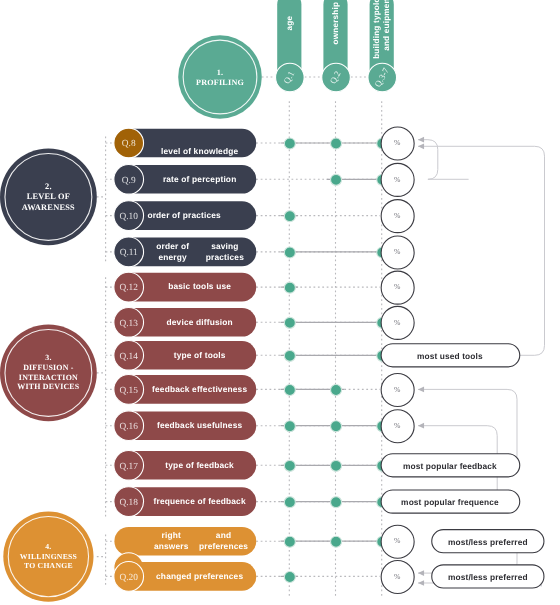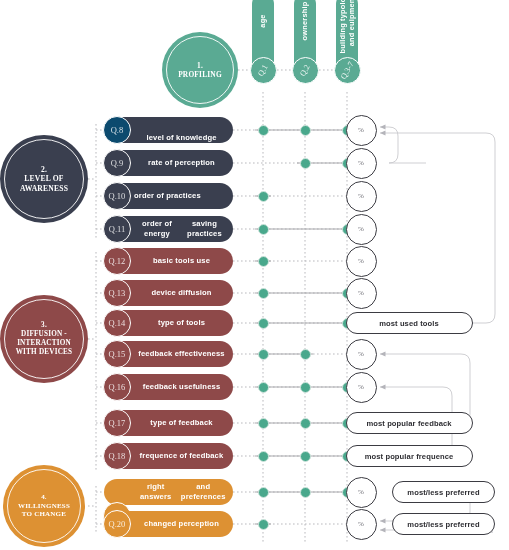--- a/index.html
+++ b/index.html
@@ -115,21 +115,21 @@
       <path d="M 380 521 l 5.5 -2.6 l 0 5.2 z" fill="#b4b4ba"></path>
       <path d="M 426 524 L 483 524 Q 492 524 492 533
              L 492 521 Q 492 530 483 530 L 380 530" stroke="#c9c9ce" fill="none" stroke-width="0.9"></path>
       <path d="M 380 530 l 5.5 -2.6 l 0 5.2 z" fill="#b4b4ba"></path>
       <line x1="238" y1="70" x2="250" y2="70" stroke="#b9b9bd" stroke-width="1" stroke-dasharray="1.6 2.4"></line>
       <line x1="277" y1="70" x2="292" y2="70" stroke="#b9b9bd" stroke-width="1" stroke-dasharray="1.6 2.4"></line>
       <line x1="319" y1="70" x2="334" y2="70" stroke="#b9b9bd" stroke-width="1" stroke-dasharray="1.6 2.4"></line>
     </svg>
   <div id="layers">
       <div class="pill" style="left:104px;top:117px;width:129px;height:26px;background:#3a3f4f;"></div>
-      <div class="qbadge" style="left:103px;top:116px;background:#0c4a6e;">Q.8</div>
+      <div class="qbadge" style="left:103px;top:116px;background:#a16207;">Q.8</div>
       <div class="qlabel" style="left:134px;top:117px;width:95px;height:42px;
      display:flex;align-items:center;justify-content:center;">
         <span style="display:block">level of knowledge</span>
       </div>
       <div class="dot" style="left:257.5px;top:124.5px;width:11px;height:11px;background:#49a88c;"></div>
       <div class="dot" style="left:299.5px;top:124.5px;width:11px;height:11px;background:#49a88c;"></div>
       <div class="dot" style="left:341.5px;top:124.5px;width:11px;height:11px;background:#49a88c;"></div>
       <div class="onode pct" style="left:345.5px;top:114.5px;width:31px;height:31px;">%</div>
       <div class="pill" style="left:104px;top:150px;width:129px;height:26px;background:#3a3f4f;"></div>
       <div class="qbadge" style="left:103px;top:149px;background:#3a3f4f;">Q.9</div>
@@ -232,21 +232,21 @@
       </div>
       <div class="dot" style="left:257.5px;top:486.5px;width:11px;height:11px;background:#49a88c;"></div>
       <div class="dot" style="left:299.5px;top:486.5px;width:11px;height:11px;background:#49a88c;"></div>
       <div class="dot" style="left:341.5px;top:486.5px;width:11px;height:11px;background:#49a88c;"></div>
       <div class="onode pct" style="left:345.5px;top:476.5px;width:31px;height:31px;">%</div>
       <div class="onode txt" style="left:392px;top:481px;width:103px;height:22px;">most/less preferred</div>
       <div class="pill" style="left:104px;top:511px;width:129px;height:26px;background:#dd9133;"></div>
       <div class="qbadge" style="left:103px;top:510px;background:#dd9133;">Q.20</div>
       <div class="qlabel" style="left:134px;top:511px;width:95px;height:26px;
      display:flex;align-items:center;justify-content:center;">
-        <span style="display:block">changed perception</span>
+        <span style="display:block">changed preferences</span>
       </div>
       <div class="dot" style="left:257.5px;top:518.5px;width:11px;height:11px;background:#49a88c;"></div>
       <div class="onode pct" style="left:345.5px;top:508.5px;width:31px;height:31px;">%</div>
       <div class="onode txt" style="left:392px;top:513px;width:103px;height:22px;">most/less preferred</div>
       <div class="cat" style="left:162px;top:32px;width:76px;height:76px;background:#5aaa93;">
         <div class="ring" style="left:4px;top:4px;right:4px;bottom:4px;"></div>
         <div class="ctext" style="font-size: 7.4px;">
           <span style="display:block">1.</span>
           <span style="display:block">PROFILING</span>
         </div>

